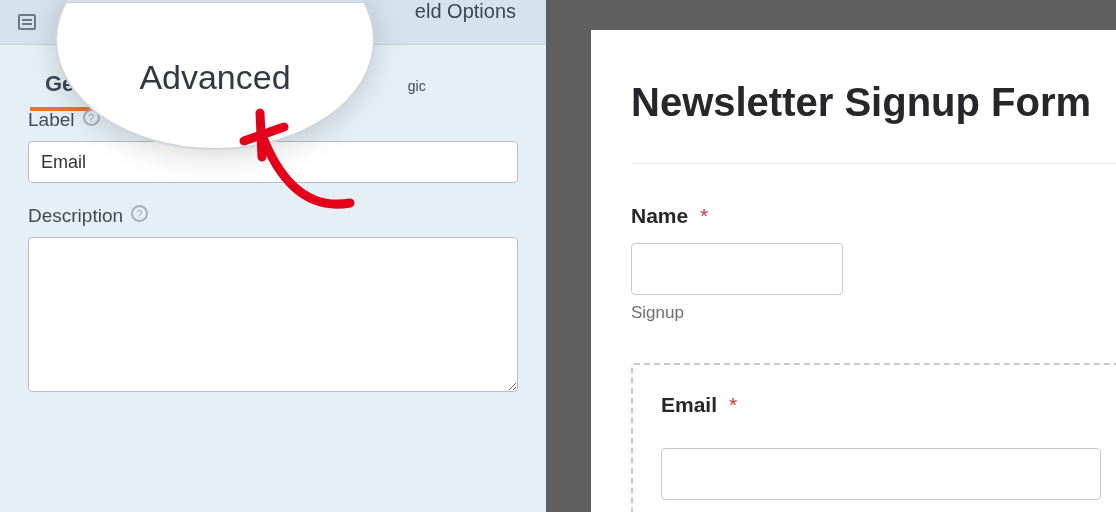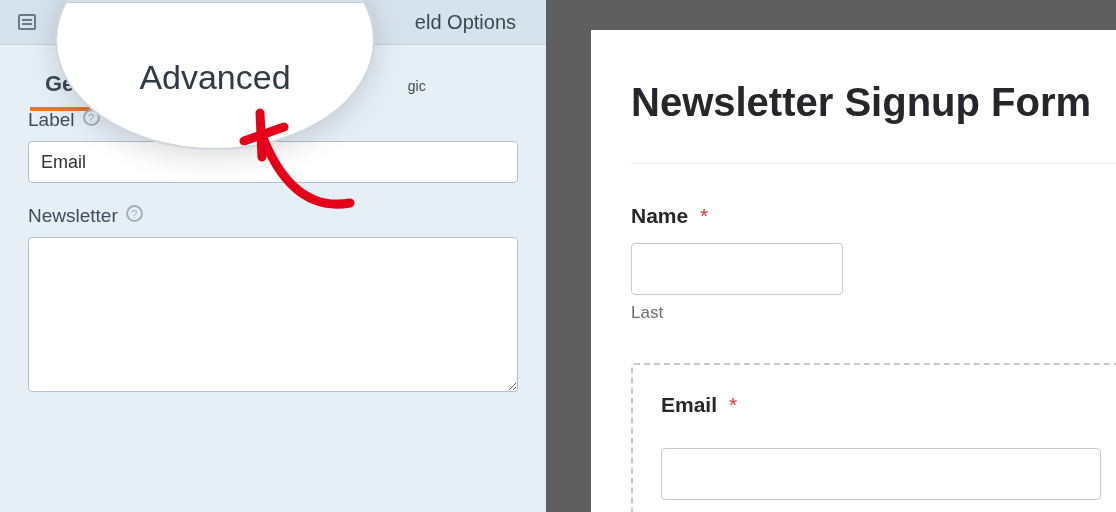--- a/index.html
+++ b/index.html
@@ -78,21 +78,20 @@
       bottom: 3px;
       height: 2px;
       background: #6a7a88;
     }
     .field-options-tab {
       position: absolute;
       right: 30px;
       top: 0;
       height: 100%;
       display: flex;
-      align-items: center;
       font-size: 20px;
       color: #3b4752;
       font-weight: 500;
     }
     .subtabs {
       display: flex;
       gap: 0;
       padding: 28px 0 0 0;
       align-items: center;
       height: 64px;
@@ -303,21 +302,21 @@
   <div class="form-group">
     <div class="form-label-row">
       <span>Label</span>
       <span class="help-icon">?</span>
     </div>
     <input class="text-input" type="text" value="Email" style="">
   </div>
 
   <div class="form-group">
     <div class="form-label-row">
-      <span>Newsletter</span>
+      <span>Description</span>
       <span class="help-icon">?</span>
     </div>
     <textarea class="textarea-input" style=""></textarea>
   </div>
 
   <div class="magnifier">
     <div class="magnifier-inner">
       <div class="mag-top">Add Fields</div>
       <div class="mag-bottom">Advanced</div>
     </div>
@@ -339,21 +338,21 @@
       <hr class="form-hr">
 
       <div>
         <div class="preview-field-label">
           <span>Name</span>
           <span class="req-star">*</span>
         </div>
         <div class="name-row">
           <div class="name-col">
             <input class="preview-input" type="text" style="">
-            <span class="sublabel">Last</span>
+            <span class="sublabel">Signup</span>
           </div>
         </div>
       </div>
 
       <div class="email-block">
         <div class="preview-field-label">
           <span>Email</span>
           <span class="req-star">*</span>
         </div>
         <input class="preview-input" type="text" style="">

